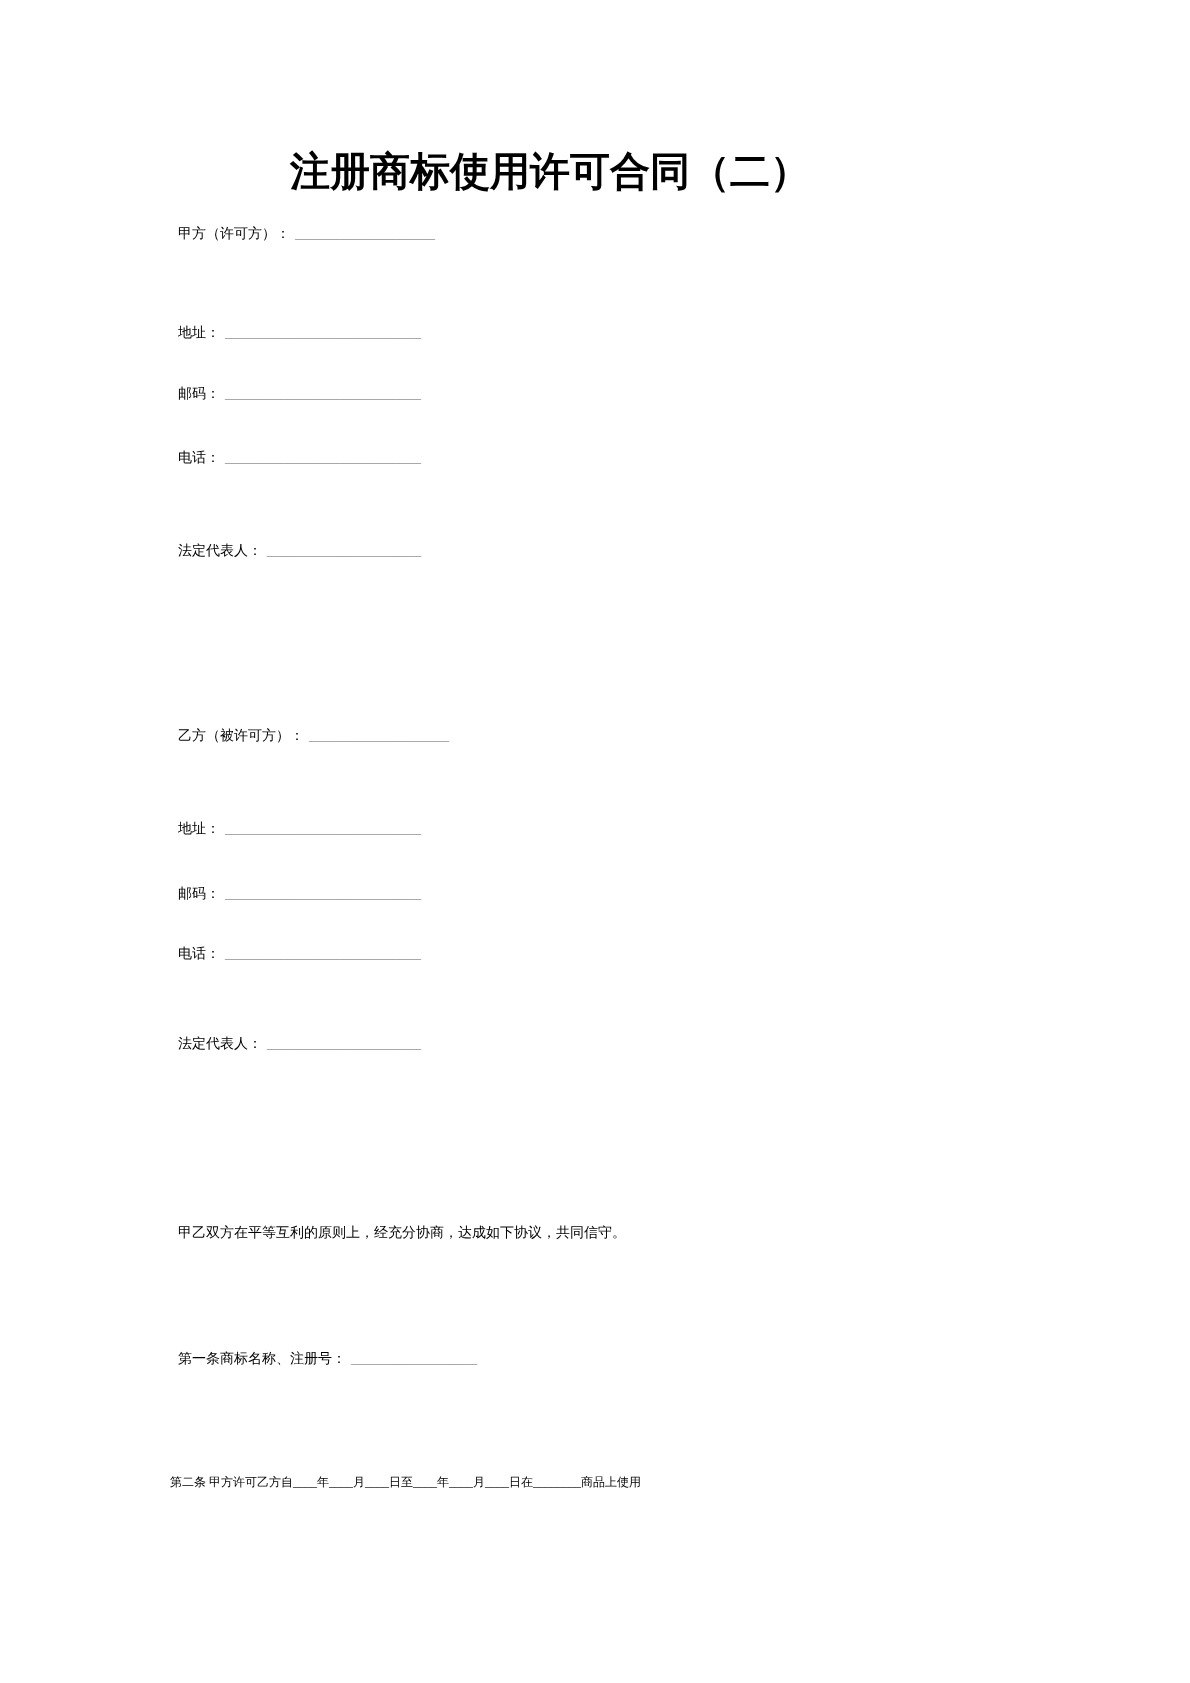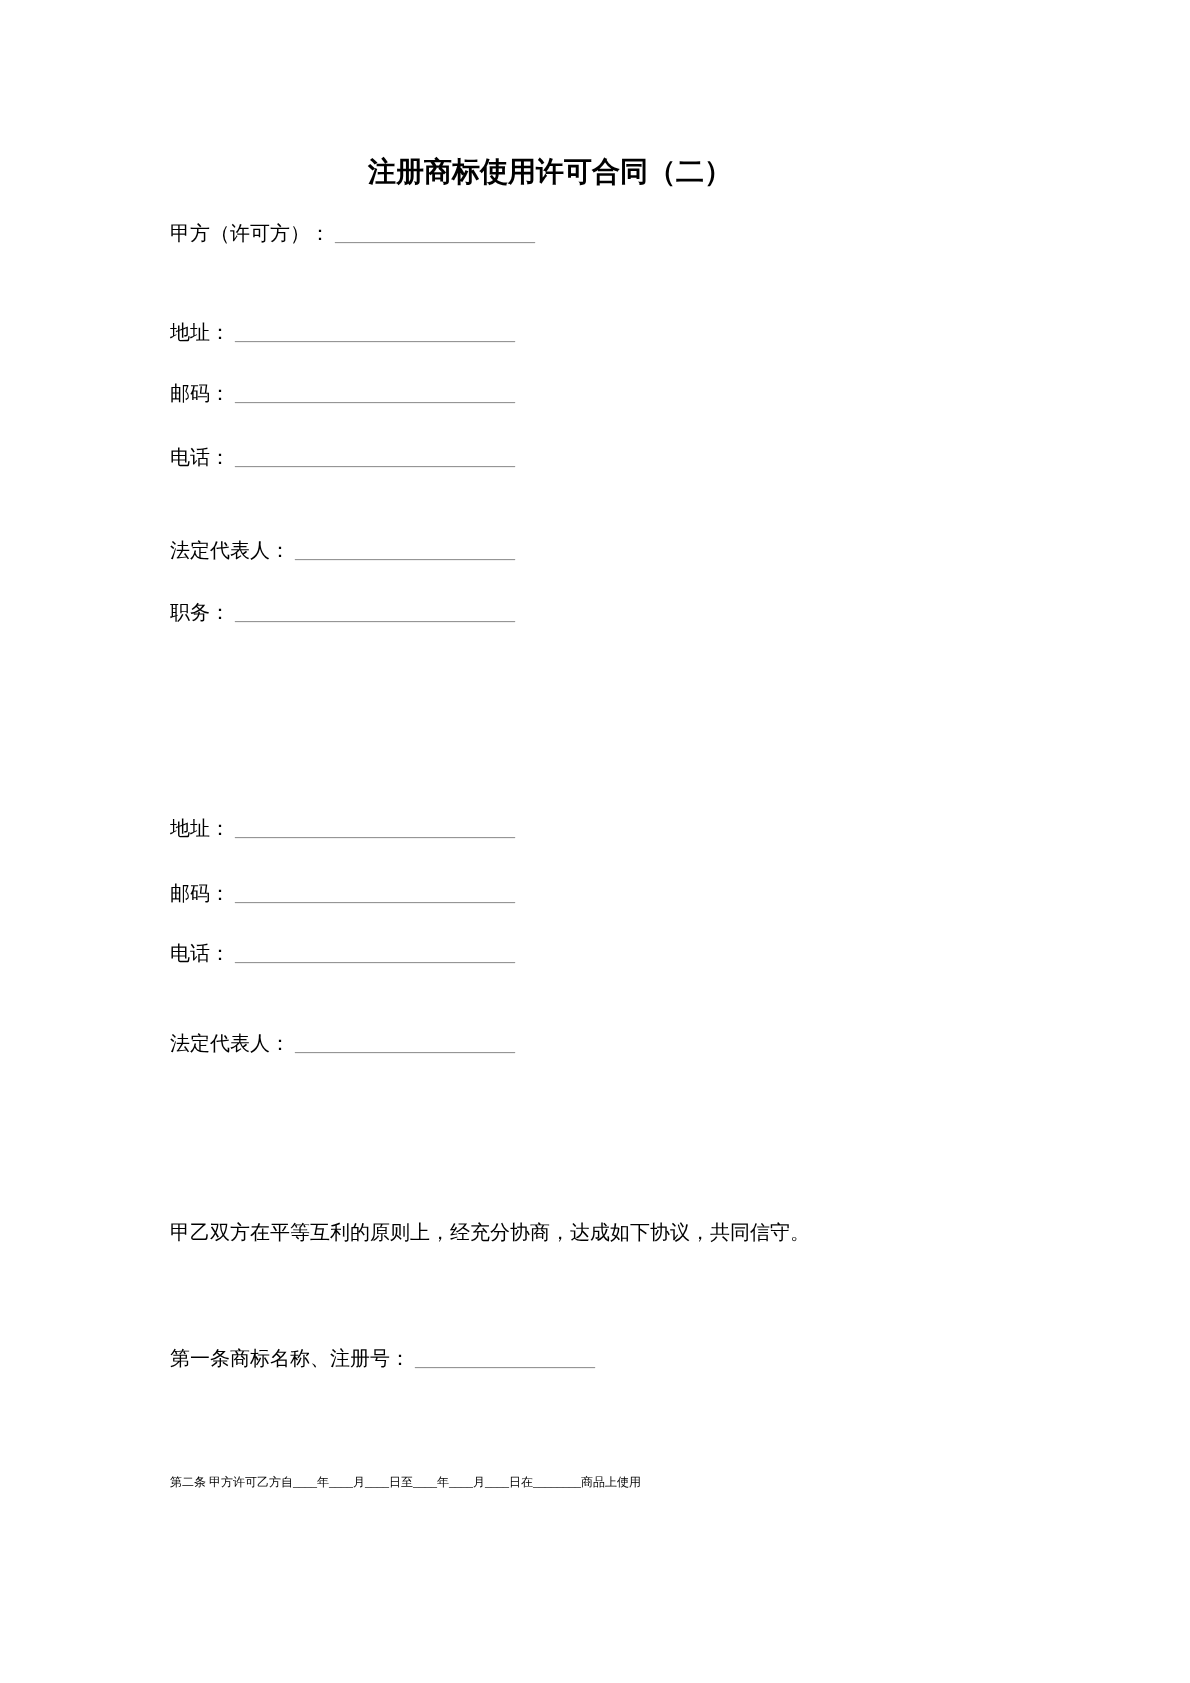--- a/index.html
+++ b/index.html
@@ -16,29 +16,29 @@
     color: #000000;
     overflow: hidden;
   }
   .doc-title {
     position: absolute;
     top: 148px;
     left: 0;
     width: 1100px;
     margin: 0;
     text-align: center;
-    font-size: 28px;
+    font-size: 40px;
     font-weight: 700;
     line-height: 48px;
     white-space: nowrap;
   }
   .line {
     position: absolute;
-    left: 170px;
-    font-size: 20px;
+    left: 178px;
+    font-size: 14px;
     line-height: 33px;
     white-space: nowrap;
   }
   .lbl {
     color: #000000;
   }
   .blank {
     color: #909090;
     margin-left: 5px;
     letter-spacing: 0;
@@ -75,24 +75,24 @@
   </div>
 
   <div class="line" style="top:441px">
     <span class="lbl">电话：</span><span class="blank">____________________________</span>
   </div>
 
   <div class="line" style="top:534px">
     <span class="lbl">法定代表人：</span><span class="blank">______________________</span>
   </div>
 
-  <div class="line" style="top:596px">
-    <span class="lbl">职务：</span><span class="blank">____________________________</span>
+
+  <div class="line" style="top:719px">
+    <span class="lbl">乙方（被许可方）：</span><span class="blank">____________________</span>
   </div>
-
 
   <div class="line" style="top:812px">
     <span class="lbl">地址：</span><span class="blank">____________________________</span>
   </div>
 
   <div class="line" style="top:877px">
     <span class="lbl">邮码：</span><span class="blank">____________________________</span>
   </div>
 
   <div class="line" style="top:937px">

